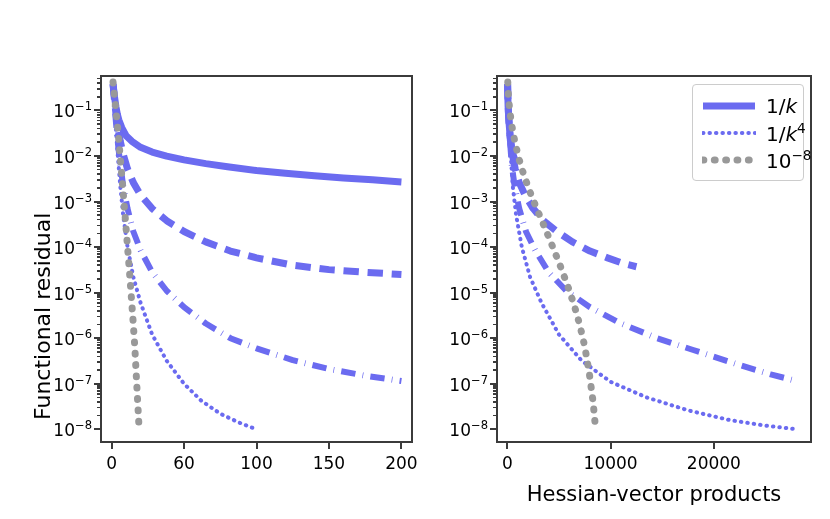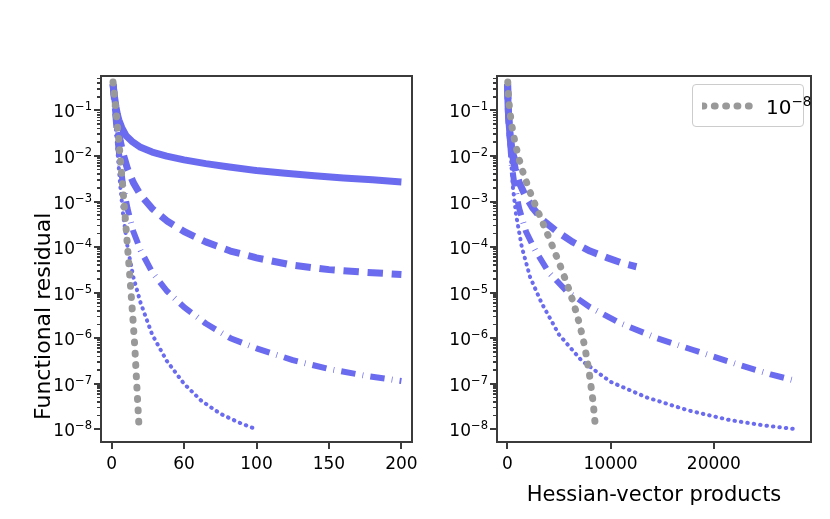--- a/index.html
+++ b/index.html
@@ -310,19 +310,31 @@
     </div>
   <div id="right-xticks">
       <div class="xtick-label" style="left: 507.359px; top: 453px;">0</div>
       <div class="xtick-label" style="left: 610.627px; top: 453px;">10000</div>
       <div class="xtick-label" style="left: 713.895px; top: 453px;">20000</div>
     </div>
 
   <div class="legend-box" id="legend" style="left:692px; top:84px; width:112px;">
       <div class="legend-row">
         <div class="legend-swatch"><svg width="54" height="18">
+            <path d="M 1 9 L 53 9" stroke="#6B6BF0" stroke-width="7" fill="none"></path>
+          </svg></div>
+        <span class="legend-text">1/<span class="mathvar">k</span></span>
+      </div>
+      <div class="legend-row">
+        <div class="legend-swatch"><svg width="54" height="18">
+            <path d="M 1 9 L 53 9" stroke="#6B6BF0" stroke-width="4" fill="none" stroke-dasharray="0.48,6" stroke-linecap="round"></path>
+          </svg></div>
+        <span class="legend-text">1/<span class="mathvar">k</span><sup>4</sup></span>
+      </div>
+      <div class="legend-row">
+        <div class="legend-swatch"><svg width="54" height="18">
             <path d="M 1 9 L 53 9" stroke="#999999" stroke-width="7" fill="none" stroke-dasharray="0.84,10.5" stroke-linecap="round"></path>
           </svg></div>
         <span class="legend-text">10<sup>−8</sup></span>
       </div>
     </div>
 
 </div>
 
 </body></html>

